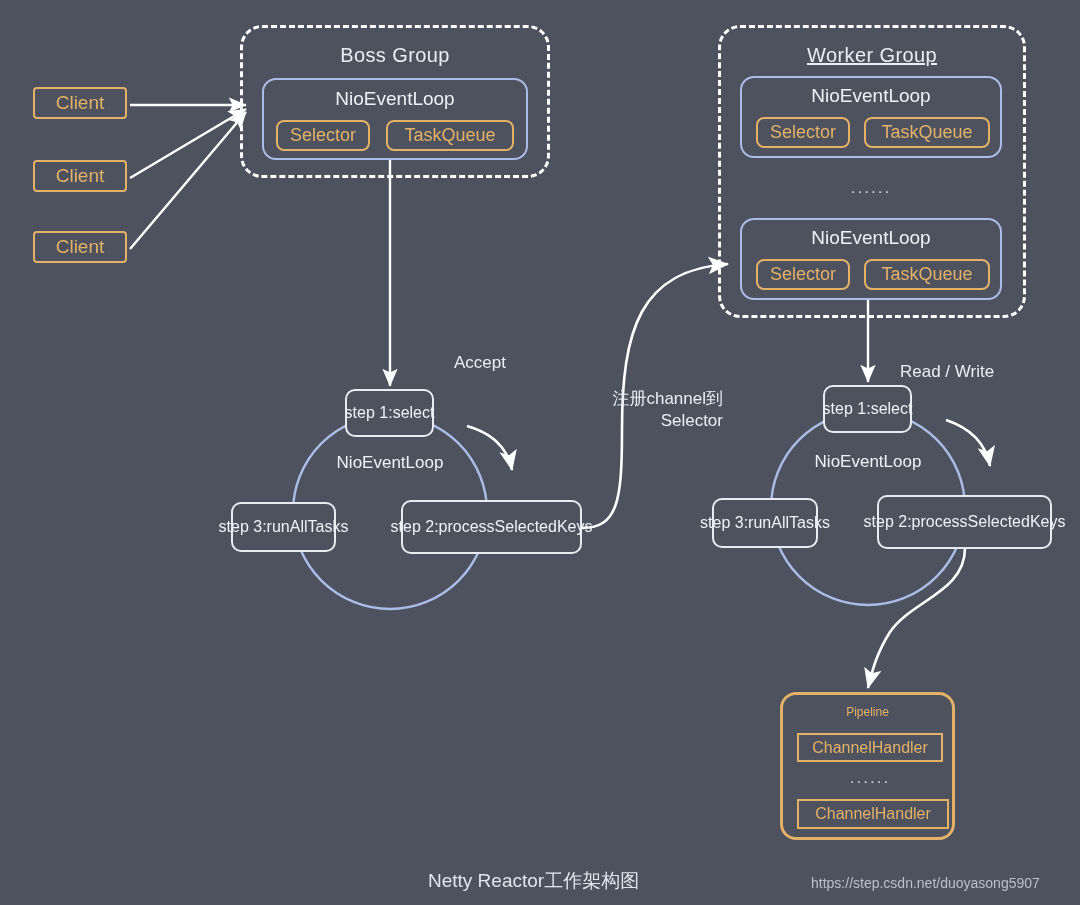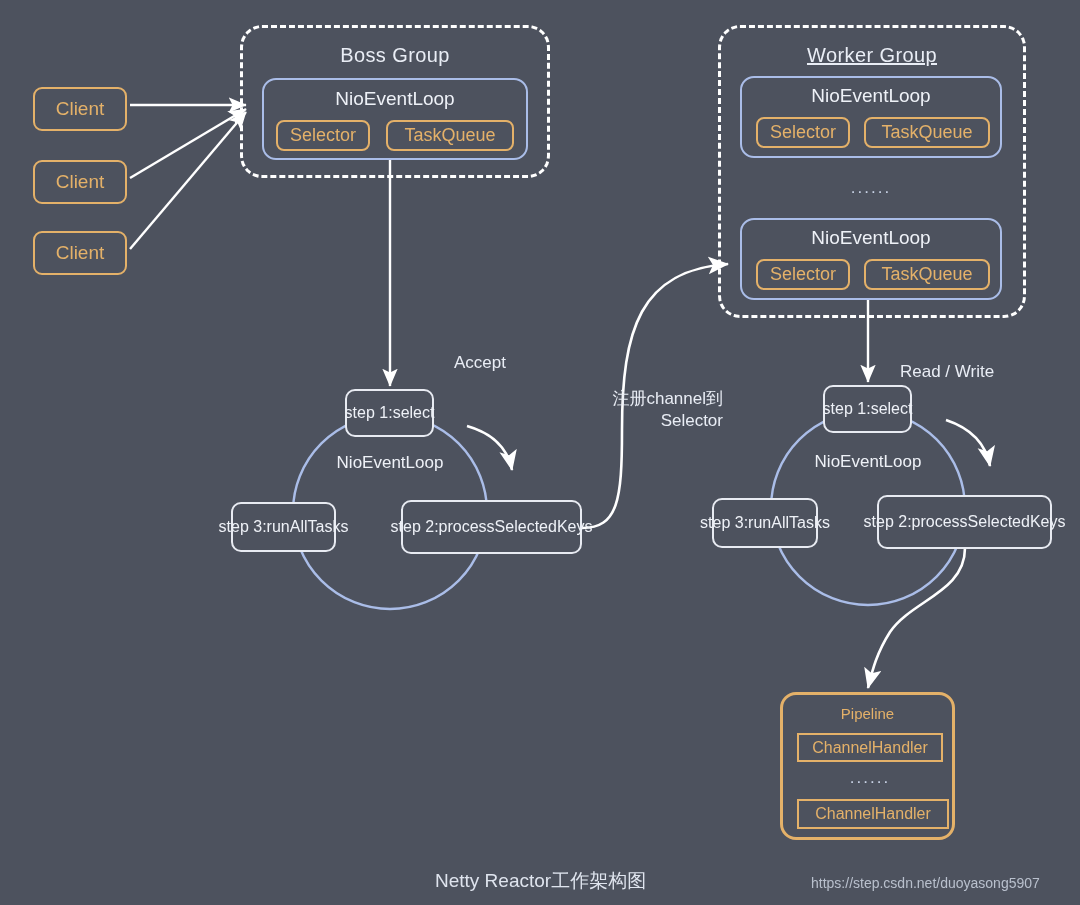--- a/index.html
+++ b/index.html
@@ -30,25 +30,25 @@
     box-sizing: border-box;
     display: flex;
     align-items: center;
     justify-content: center;
     text-align: center;
     line-height: 1.18;
   }
   
   .client {
     border: 2px solid #e4b169;
-    border-radius: 9px;
+    border-radius: 4px;
     color: #e4b169;
     font-size: 19px;
     width: 94px;
-    height: 44px;
+    height: 32px;
   }
   
   .group-dashed {
     position: absolute;
     box-sizing: border-box;
     border: 3px dashed #ffffff;
     border-radius: 22px;
   }
   .group-title {
     position: absolute;
@@ -130,41 +130,40 @@
     position: absolute;
     box-sizing: border-box;
     border: 3px solid #e4b169;
     border-radius: 16px;
   }
   .pipeline-title {
     position: absolute;
     width: 100%;
     text-align: center;
     color: #e4b169;
-    font-size: 15px;
+    font-size: 12px;
   }
   .handler {
     position: absolute;
     box-sizing: border-box;
     border: 2px solid #e4b169;
     border-radius: 0;
     color: #e4b169;
     font-size: 16px;
     display: flex;
     align-items: center;
     justify-content: center;
     white-space: nowrap;
   }
   
   .figure-caption {
     position: absolute;
     color: #dfe4ee;
     font-size: 19px;
     white-space: nowrap;
-    margin-left: 7px;
   }
   .watermark {
     position: absolute;
     color: #b9c0cd;
     font-size: 14px;
     white-space: nowrap;
   }
 </style>
 </head>
 <body>

